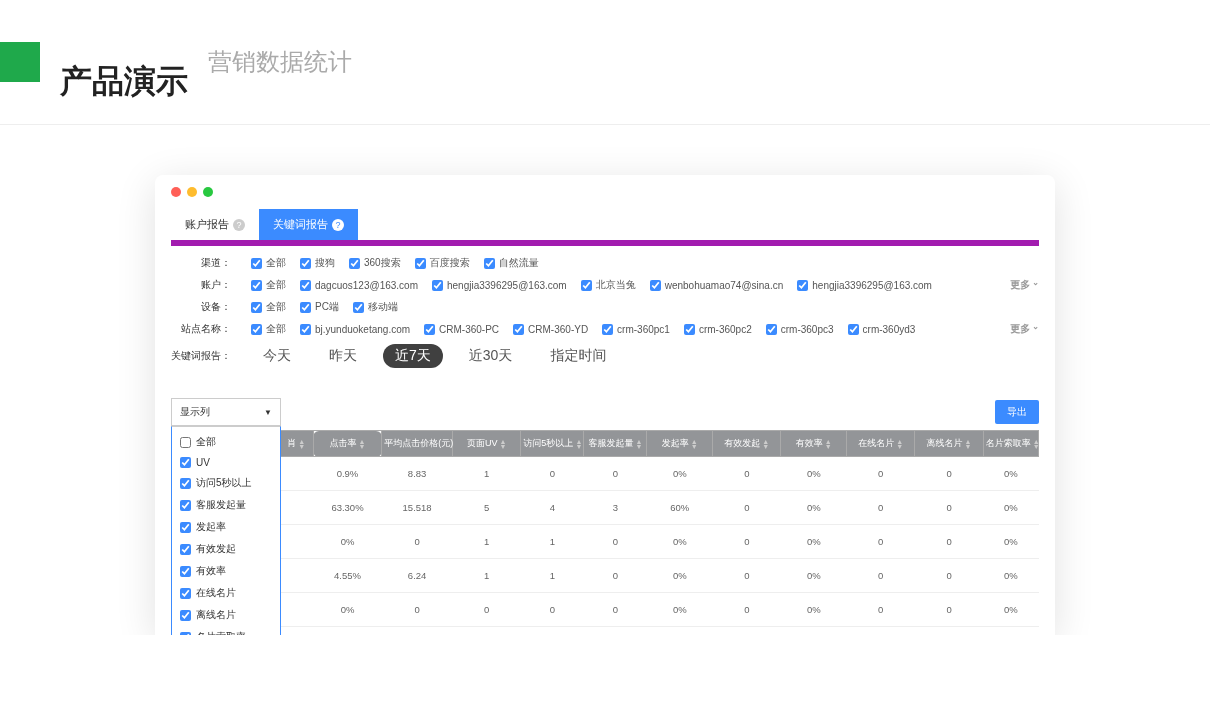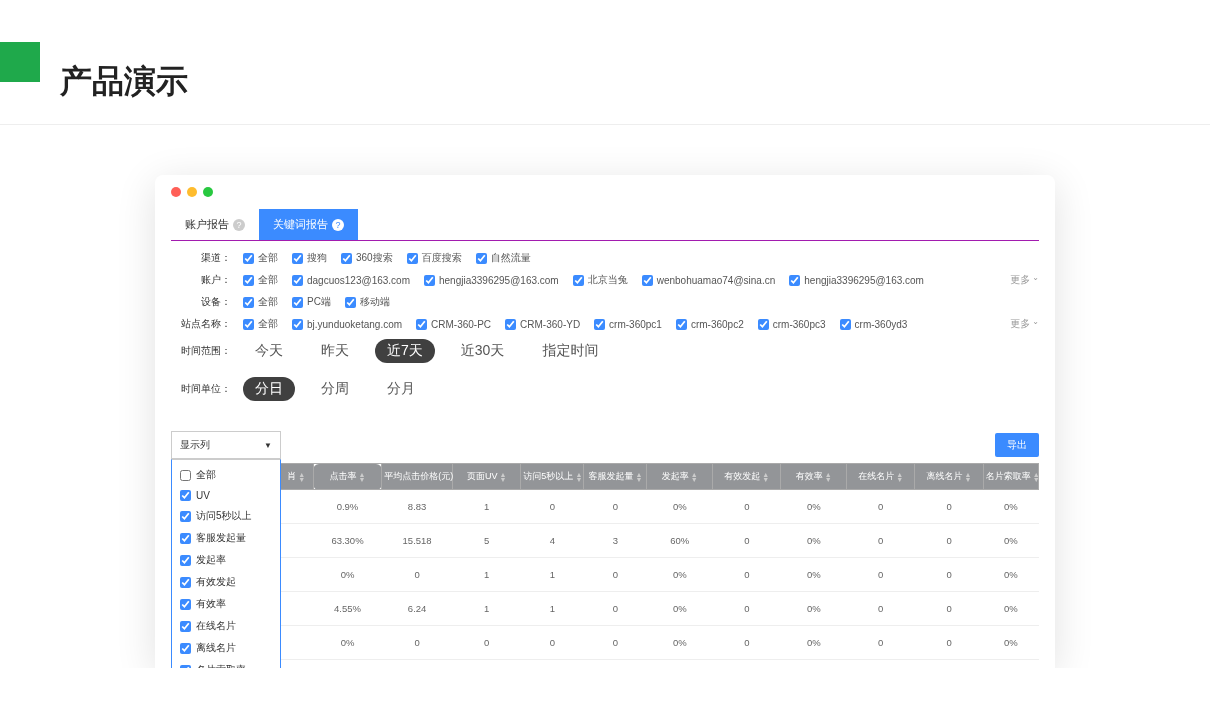--- a/index.html
+++ b/index.html
@@ -9,32 +9,32 @@
 .page-title { font-size: 32px; font-weight: bold; color: #222; margin-right: 20px; margin-top: 40px; }
 .page-subtitle { font-size: 24px; color: #aaa; }
 .window-frame { margin: 50px auto 0 auto; width: 900px; background: #fff; border-radius: 8px 8px 0 0; box-shadow: 0 8px 40px rgba(0,0,0,0.12); overflow: hidden; padding-bottom: 8px; }
 .window-titlebar { padding: 12px 16px; }
 .dots { display: flex; gap: 6px; }
 .dot { width: 10px; height: 10px; border-radius: 50%; }
 .dot-red { background: #ff5f57; }
 .dot-yellow { background: #febc2e; }
 .dot-green { background: #28c840; }
 .content { padding: 0 16px; font-size: 10px; transform-origin: top left; }
-.tabs { display: flex; border-bottom: 1px solid #a21caf; margin-bottom: 10px; }
+.tabs { display: flex; border-bottom: 6px solid #a21caf; margin-bottom: 10px; }
 .tab { padding: 8px 14px; font-size: 11px; cursor: pointer; display: flex; align-items: center; gap: 4px; }
 .tab.active { background: #3b8bff; color: #fff; }
 .help-icon { display: inline-flex; width: 12px; height: 12px; border-radius: 50%; align-items: center; justify-content: center; font-size: 9px; }
 .tab:not(.active) .help-icon { background: #ccc; color: #fff; }
 .tab.active .help-icon { background: #fff; color: #3b8bff; }
 .filter-row { display: flex; align-items: center; margin: 8px 0; font-size: 10px; color: #555; }
-.filter-label { width: 60px; text-align: right; margin-right: 12px; color: #333; flex-shrink: 0; }
+.filter-label { width: 60px; text-align: right; margin-right: 20px; color: #333; flex-shrink: 0; }
 .filter-opts { display: flex; flex-wrap: wrap; gap: 14px; align-items: center; flex: 1; }
 .chk { display: flex; align-items: center; gap: 4px; color: #555; white-space: nowrap; }
 .chk input { width: 11px; height: 11px; accent-color: #3b8bff; }
-.more { margin-left: auto; color: #999; font-size: 10px; cursor: pointer; display: flex; align-items: flex-start; gap: 2px; }
+.more { margin-left: auto; color: #999; font-size: 10px; cursor: pointer; display: flex; align-items: flex-start; gap: 2px; font-weight: bold; }
 .pill { padding: 3px 12px; border-radius: 12px; font-size: 14px; cursor: pointer; }
 .pill.active { background: #404040; color: #fff; }
 .pill:not(.active) { color: #555; }
 .toolbar { display: flex; align-items: center; margin-top: 30px; margin-bottom: 4px; position: relative; gap: 16px; }
 .col-select { width: 110px; border: 1px solid #ccc; font-size: 10px; padding: 6px 8px; display: flex; justify-content: space-between; align-items: center; cursor: pointer; background: #fff; }
 .export-btn { margin-left: auto; background: #3b8bff; color: #fff; font-size: 10px; padding: 5px 12px; border: none; border-radius: 2px; cursor: pointer; }
 .col-dropdown { position: absolute; top: 100%; left: 0; width: 110px; background: #fff; border: 1px solid #3b8bff; border-top: 1px solid #ccc; z-index: 10; font-size: 10px; padding: 4px 0; max-height: 220px; overflow: hidden; }
 .col-dropdown .dd-item { padding: 4px 8px; display: flex; align-items: center; gap: 5px; }
 .col-dropdown .dd-item input { width: 11px; height: 11px; accent-color: #3b8bff; }
 .col-dropdown .dd-item input.unchecked { accent-color: #888; }
@@ -45,20 +45,21 @@
 .sort { font-size: 7px; color: #ccc; margin-left: 2px; display: inline-flex; flex-direction: column; line-height: 5px; vertical-align: middle; }
 .th-col0 { background: #fff !important; border: 1px solid #eee !important; }
 .caret { font-size: 8px; }
 </style>
 </head>
 <body>
 
 <div class="page-header">
   <div class="green-block"></div>
   <div class="page-title">产品演示</div>
+  <div class="page-subtitle">营销数据统计</div>
 </div>
 
 <div class="window-frame">
   <div class="window-titlebar">
     <div class="dots">
       <div class="dot dot-red"></div>
       <div class="dot dot-yellow"></div>
       <div class="dot dot-green"></div>
     </div>
   </div>
@@ -184,38 +185,30 @@
           </label>
           <label class="chk">
             <input type="checkbox" checked="" style="">
             <span>crm-360yd3</span>
           </label>
           <div class="more">更多 <span style="font-size:8px">⌄</span></div>
         </div>
     </div>
 
     <div class="filter-row">
-      <div class="filter-label">时间范围：</div>
+      <div class="filter-label">关键词报告：</div>
       <div class="filter-opts" id="opts-timerange">
           <div class="pill">今天</div>
           <div class="pill">昨天</div>
           <div class="pill active">近7天</div>
           <div class="pill">近30天</div>
           <div class="pill">指定时间</div>
         </div>
     </div>
 
-    <div class="filter-row" style="margin-top:14px;margin-bottom:14px;">
-      <div class="filter-label">时间单位：</div>
-      <div class="filter-opts" id="opts-timeunit">
-          <div class="pill active">分日</div>
-          <div class="pill">分周</div>
-          <div class="pill">分月</div>
-        </div>
-    </div>
 
     <div class="toolbar">
       <div class="col-select">
         <span>显示列</span>
         <span class="caret">▼</span>
       </div>
       <button class="export-btn">导出</button>
       <div class="col-dropdown" id="col-dropdown">
           <div class="dd-item">
             <input type="checkbox" class="unchecked" style="">

